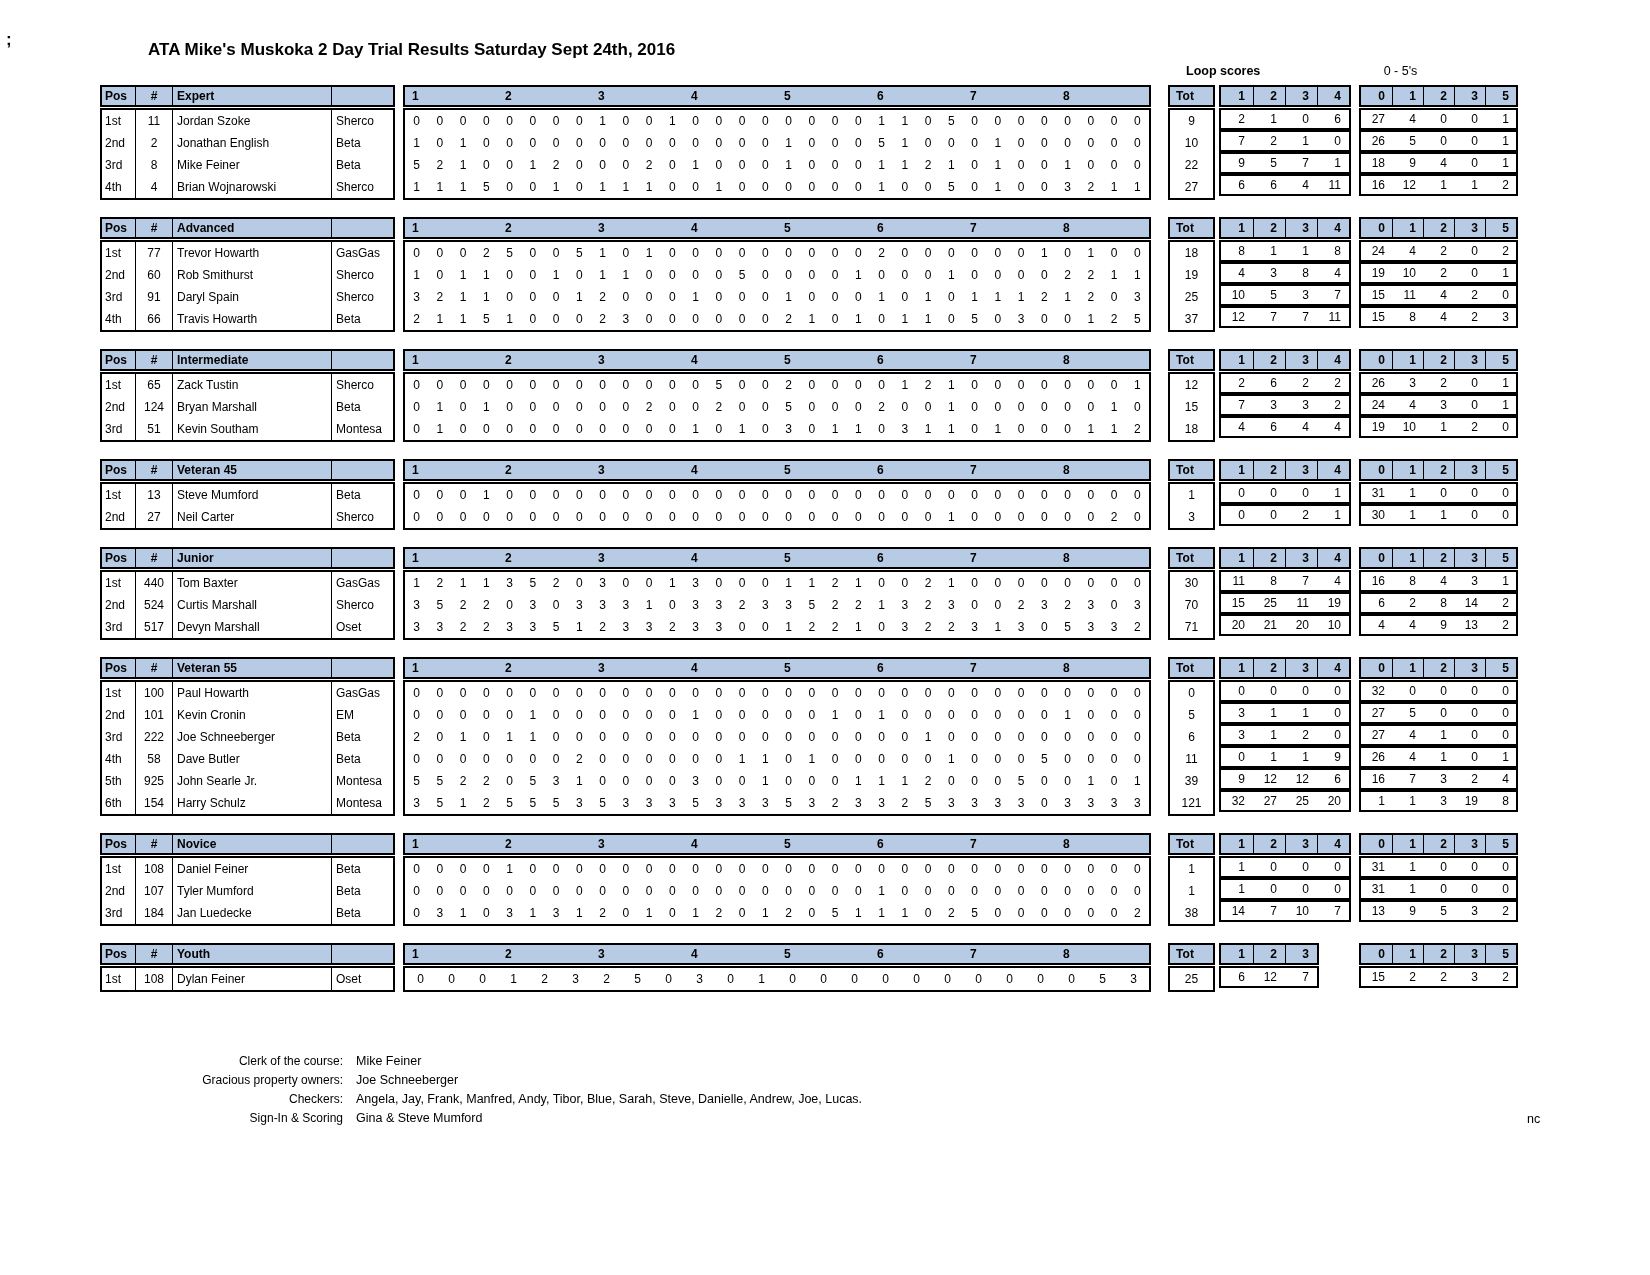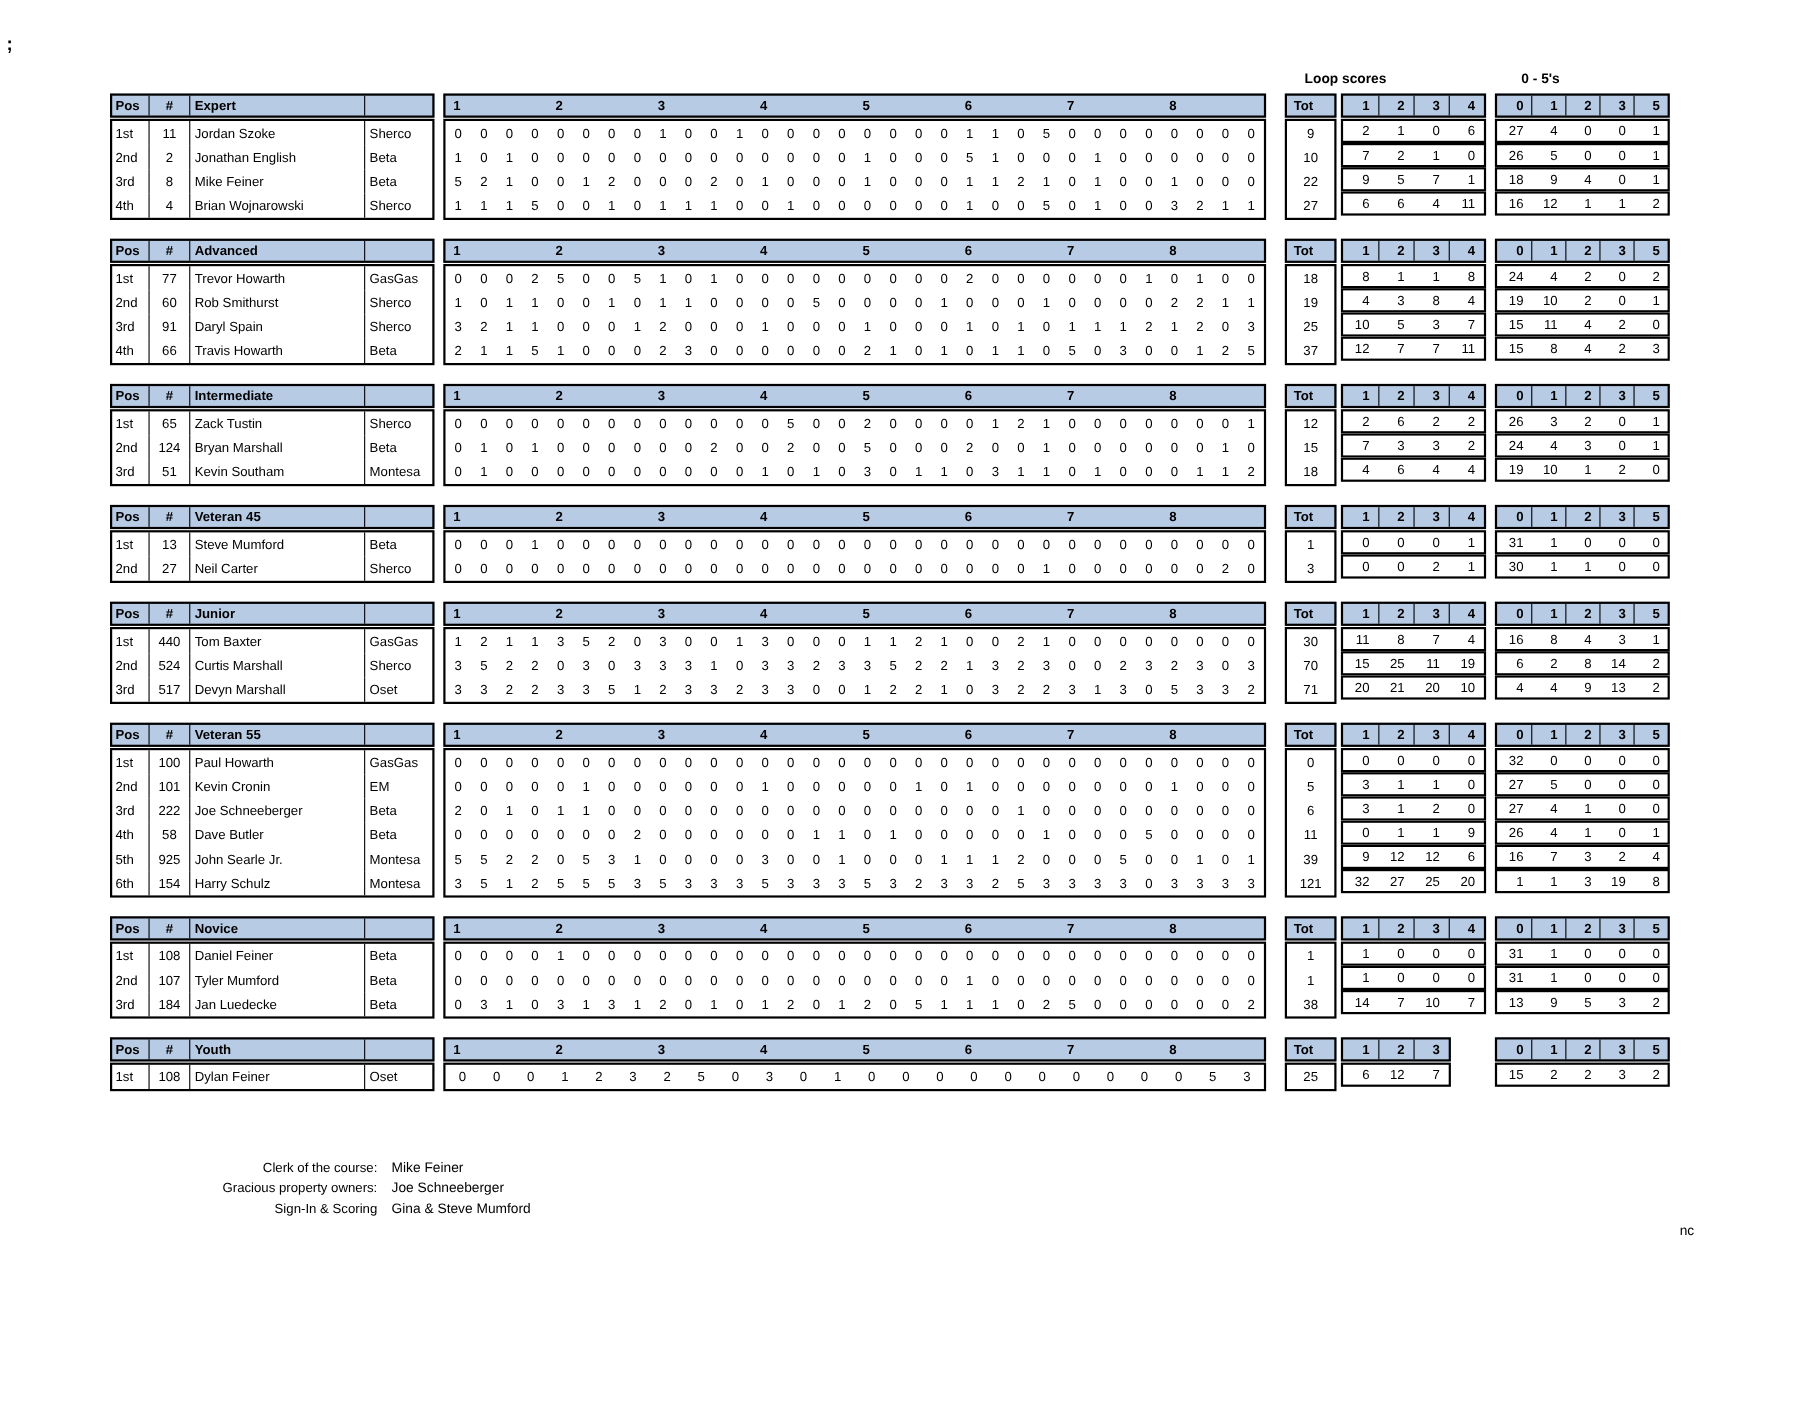--- a/index.html
+++ b/index.html
@@ -3,21 +3,21 @@
 <meta charset="utf-8">
 <style>
   * { box-sizing: border-box; }
   html,body { margin:0; padding:0; background:#fff; }
   body { font-family:"Liberation Sans", sans-serif; font-size:12px; color:#000; }
   .sheet { position:relative; width:1650px; height:1275px; background:#fff; overflow:hidden; }
 
   .corner-mark { position:absolute; left:6px; top:30px; font-size:17px; font-weight:bold; }
   .title { position:absolute; left:148px; top:40px; font-size:17px; font-weight:bold; white-space:nowrap; }
   .loop-label { position:absolute; left:1186px; top:64px; font-size:12.5px; font-weight:bold; }
-  .zeros-label { position:absolute; left:1323px; top:64px; width:155px; text-align:center; font-size:12.5px; font-weight:bold; }
+  .zeros-label { position:absolute; left:1323px; top:64px; width:155px; text-align:center; font-size:12.5px; font-weight:normal; }
   .nc-note { position:absolute; left:1527px; top:1112px; font-size:12.5px; }
 
   .tables { position:absolute; left:60px; top:85px; }
   .class-section { margin-bottom:17px;margin-left:40px; }
   .trow { display:flex; align-items:flex-start; }
   .sp { flex:0 0 auto; height:1px; }
 
   .band { display:flex; background:#b8cbe4; border:2px solid #000; height:22px; flex:0 0 auto; }
   .hc { font-weight:bold; line-height:18px; height:18px; overflow:hidden; white-space:nowrap; }
   .left-band { width:295px; }
@@ -53,20 +53,21 @@
   .footer { position:absolute; left:60px; top:1052px; }
   .frow { display:flex; line-height:19px; }
   .flabel { width:283px; text-align:right; font-size:12px; }
   .fvalue { margin-left:13px; font-size:12.5px; white-space:nowrap; }
 </style>
 </head>
 <body>
 
 <div class="sheet">
   <div class="corner-mark">;</div>
+  <div class="title">ATA Mike's Muskoka 2 Day Trial Results Saturday Sept 24th, 2016</div>
   <div class="loop-label">Loop scores</div>
   <div class="zeros-label">0 - 5's</div>
   <div class="tables">
       <div class="class-section">
         <div class="trow">
           <div class="band left-band">
             <div class="hc pos-w">Pos</div>
             <div class="hc num-w cb tc">#</div>
             <div class="hc name-w cb pl">Expert</div>
             <div class="hc bike-w cb"></div>
@@ -2325,18 +2326,22 @@
   <div class="footer">
       <div class="frow">
         <div class="flabel">Clerk of the course:</div>
         <div class="fvalue">Mike Feiner</div>
       </div>
       <div class="frow">
         <div class="flabel">Gracious property owners:</div>
         <div class="fvalue">Joe Schneeberger</div>
       </div>
       <div class="frow">
+        <div class="flabel">Checkers:</div>
+        <div class="fvalue">Angela, Jay, Frank, Manfred, Andy, Tibor, Blue, Sarah, Steve, Danielle, Andrew, Joe, Lucas.</div>
+      </div>
+      <div class="frow">
         <div class="flabel">Sign-In &amp; Scoring</div>
         <div class="fvalue">Gina &amp; Steve Mumford</div>
       </div>
     </div>
   <div class="nc-note">nc</div>
 </div>
 
 </body></html>

